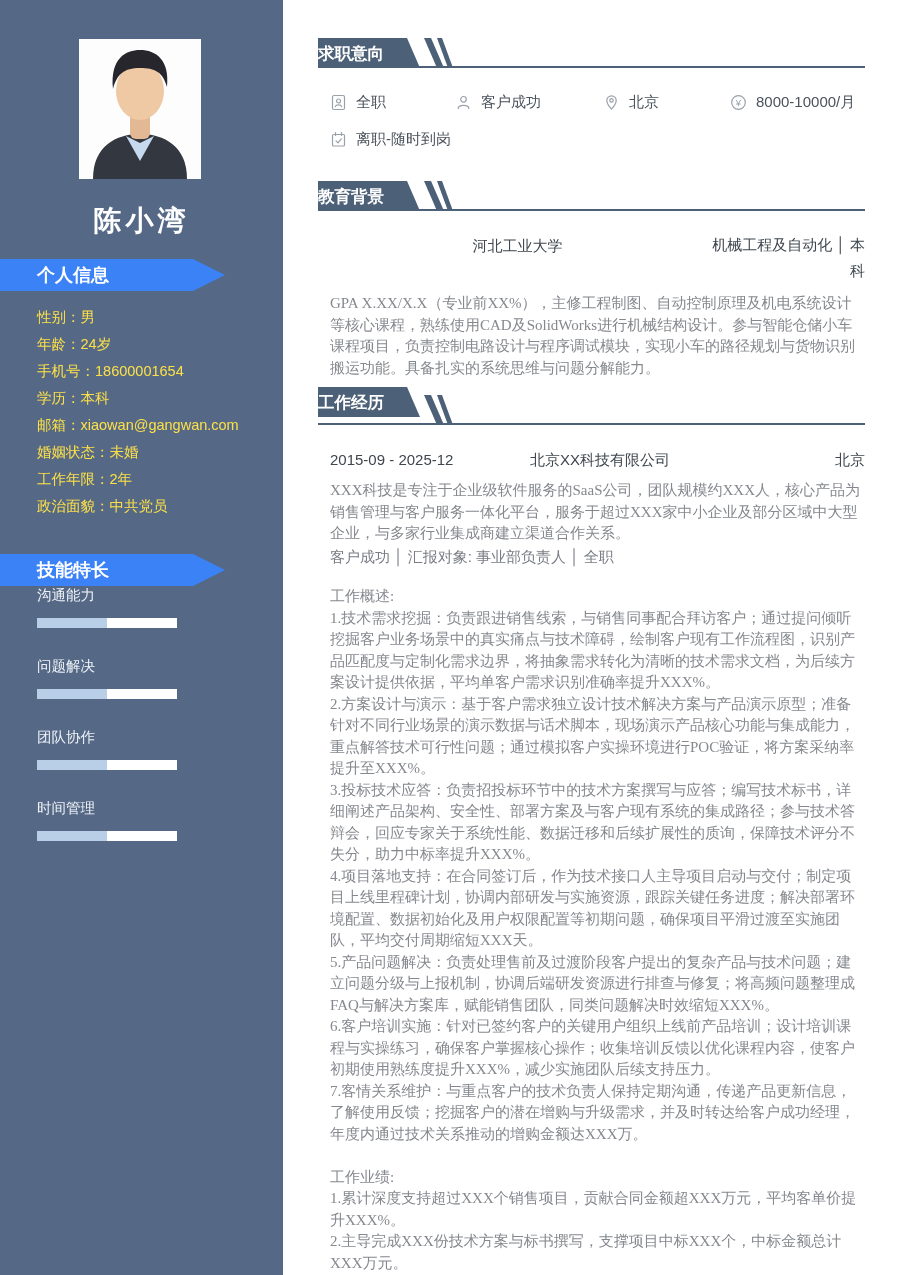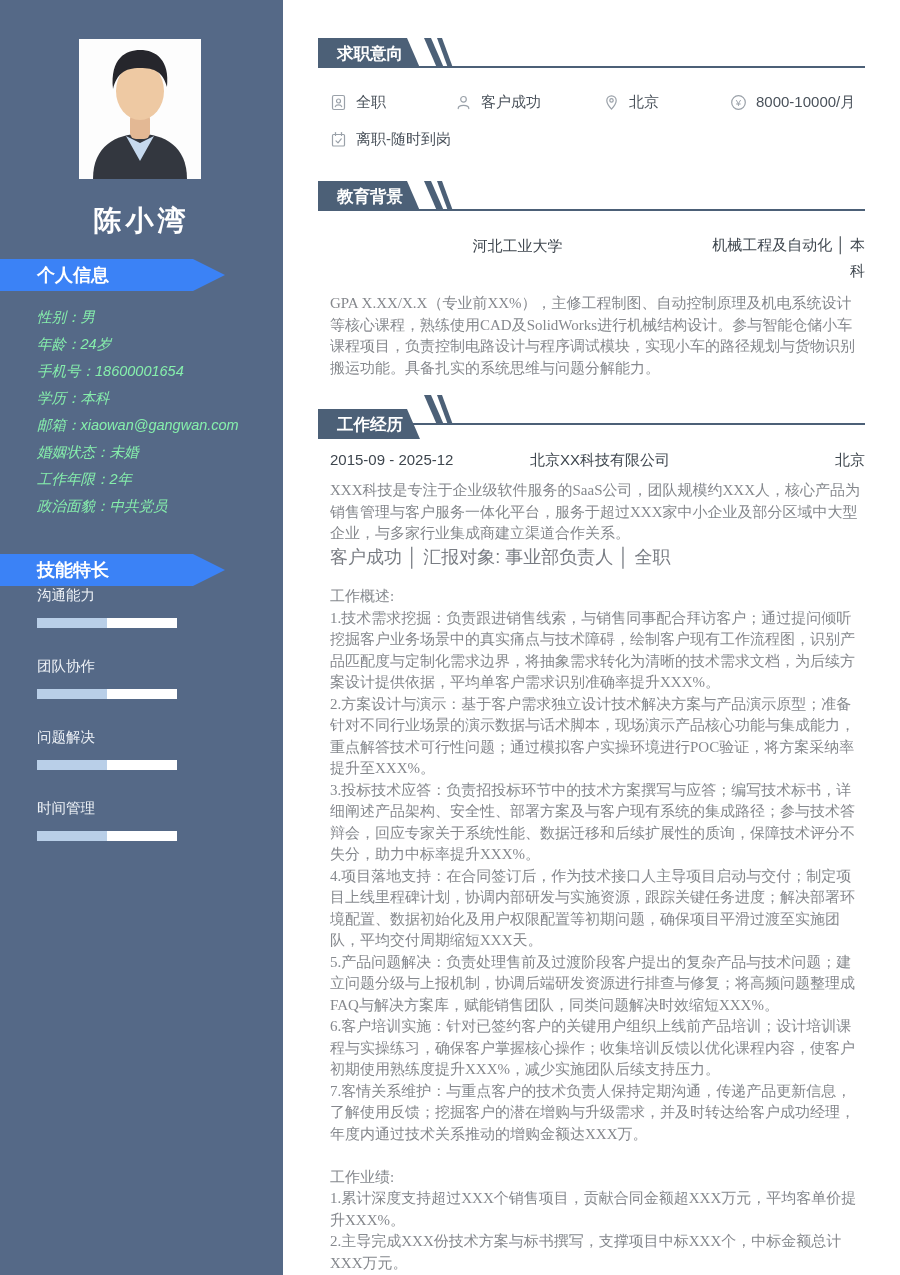--- a/index.html
+++ b/index.html
@@ -16,51 +16,51 @@
   .photo { position:absolute; left:79px; top:39px; width:122px; height:140px; }
   .name { position:absolute; left:0; top:202px; width:283px; text-align:center;
           color:#ffffff; font-size:28px; font-weight:700; letter-spacing:4px; }
 
   .side-banner { position:absolute; left:0; width:225px; height:32px; background:#3b82f6;
           color:#ffffff; font-size:18px; font-weight:700; line-height:32px; padding-left:37px;
           clip-path:polygon(0 0, 193px 0, 225px 16px, 193px 32px, 0 32px); }
   #banner-personal { top:259px; }
   #banner-skills   { top:554px; }
 
-  .info-list { position:absolute; left:37px; top:304px; color:#86efac; font-size:14.5px;font-style:italic; }
+  .info-list { position:absolute; left:37px; top:304px; color:#fde047; font-size:14.5px; }
   .info-item { height:27px; line-height:27px; }
 
   .skills { position:absolute; left:37px; top:578px;margin-top:8px; }
   .skill { margin-bottom:29px; }
   .skill-label { color:#eef2f7; font-size:14.5px; height:18px; line-height:18px; }
   .skill-bar { margin-top:14px; width:140px; height:10px; background:#ffffff; }
   .skill-fill { height:100%; background:#b9cfe8; }
 
   
   .main-banner { position:absolute; left:318px; width:102px; height:30px; background:#4c6077;
-          color:#ffffff; font-size:16.5px; font-weight:700; line-height:30px; padding-left:19px;
+          color:#ffffff; font-size:16.5px; font-weight:700; line-height:30px; 
           clip-path:polygon(0 0, 89px 0, 102px 30px, 0 30px); z-index:2; }
   .stripe { position:absolute; height:30px; background:#4c6077; z-index:2; }
   .stripe-a { left:424px; width:20px; clip-path:polygon(0 0, 7px 0, 20px 30px, 13px 30px); }
   .stripe-b { left:437px; width:18px; clip-path:polygon(0 0, 5px 0, 16px 30px, 11px 30px); }
   .hline { position:absolute; left:318px; width:547px; height:2px; background:#4c6077; z-index:1; }
 
   .intent-item { position:absolute; display:flex; align-items:center; gap:9px;
           color:#4a525b; font-size:15px; height:18px; white-space:nowrap; }
   .intent-item svg { flex:none; }
   .icon-stroke { stroke:#9aa1a9; fill:none; stroke-width:1.2; stroke-linecap:round; stroke-linejoin:round; }
 
   .meta-row { position:absolute; left:330px; width:535px; display:flex;
           color:#3e464e; font-size:15px; line-height:19px; }
   .cell-period { width:165px; }
   .cell-mid { flex:1; text-align:center; }
   .cell-right { width:160px; text-align:right; line-height:26px; margin-top:-4px; }
 
   .para { position:absolute; left:330px; width:535px; font-size:15px; line-height:21.5px; color:#85888d;font-family:Liberation Serif, serif; }
-  .position-line { position:absolute; left:330px; width:535px; font-size:18px; line-height:20px; color:#787c83; }
+  .position-line { position:absolute; left:330px; width:535px; font-size:15px; line-height:20px; color:#787c83; }
   .ach-label { margin-top:21.5px; }
 </style>
 </head>
 <body>
 
 <div class="sidebar">
   <svg class="photo" viewBox="0 0 122 140" preserveAspectRatio="none">
     <rect x="0" y="0" width="122" height="140" fill="#fdfdfd"></rect>
     <path d="M14,140 C14,107 37,95 61,95 C85,95 108,107 108,140 Z" fill="#33373f"></path>
     <path d="M47,97 L61,122 L75,97 L61,104 Z" fill="#c6d9ee"></path>
@@ -91,27 +91,27 @@
   </div>
 
   <div class="skills">
     <div class="skill">
       <div class="skill-label">沟通能力</div>
       <div class="skill-bar">
           <div class="skill-fill" style="width: 50%;"></div>
         </div>
     </div>
     <div class="skill">
+      <div class="skill-label">问题解决</div>
+      <div class="skill-bar">
+          <div class="skill-fill" style="width: 50%;"></div>
+        </div>
+    </div>
+    <div class="skill">
       <div class="skill-label">团队协作</div>
-      <div class="skill-bar">
-          <div class="skill-fill" style="width: 50%;"></div>
-        </div>
-    </div>
-    <div class="skill">
-      <div class="skill-label">问题解决</div>
       <div class="skill-bar">
           <div class="skill-fill" style="width: 50%;"></div>
         </div>
     </div>
     <div class="skill">
       <div class="skill-label">时间管理</div>
       <div class="skill-bar">
           <div class="skill-fill" style="width: 50%;"></div>
         </div>
     </div>
@@ -170,21 +170,21 @@
 <div class="stripe stripe-a" style="top:181px"></div>
 <div class="stripe stripe-b" style="top:181px"></div>
 <div class="hline" style="top:209px"></div>
 
 <div class="meta-row" style="top:236px">
   <div class="cell-mid">河北工业大学</div>
   <div class="cell-right">机械工程及自动化 │ 本科</div>
 </div>
 <div class="para" style="top:293px">GPA X.XX/X.X（专业前XX%），主修工程制图、自动控制原理及机电系统设计等核心课程，熟练使用CAD及SolidWorks进行机械结构设计。参与智能仓储小车课程项目，负责控制电路设计与程序调试模块，实现小车的路径规划与货物识别搬运功能。具备扎实的系统思维与问题分解能力。</div>
 
-<div class="main-banner" style="top:409px">
+<div class="main-banner" style="top:387px">
   <span>工作经历</span>
 </div>
 <div class="stripe stripe-a" style="top:395px"></div>
 <div class="stripe stripe-b" style="top:395px"></div>
 <div class="hline" style="top:423px"></div>
 
 <div class="meta-row" style="top:450px">
   <div class="cell-period">2015-09 - 2025-12</div>
   <div class="cell-mid">北京XX科技有限公司</div>
   <div class="cell-right" style="line-height:19px; margin-top:0">北京</div>

